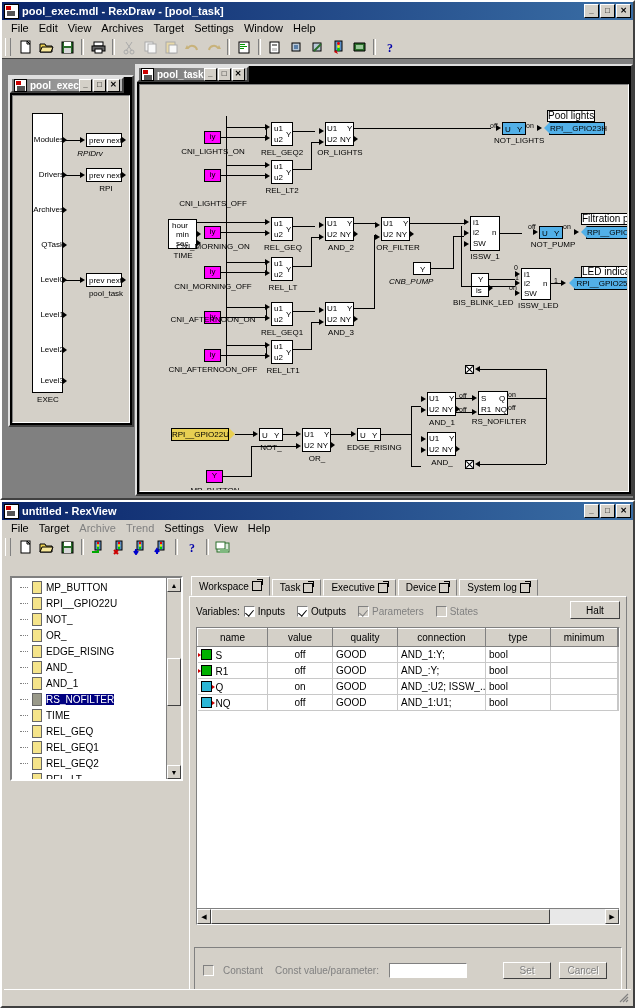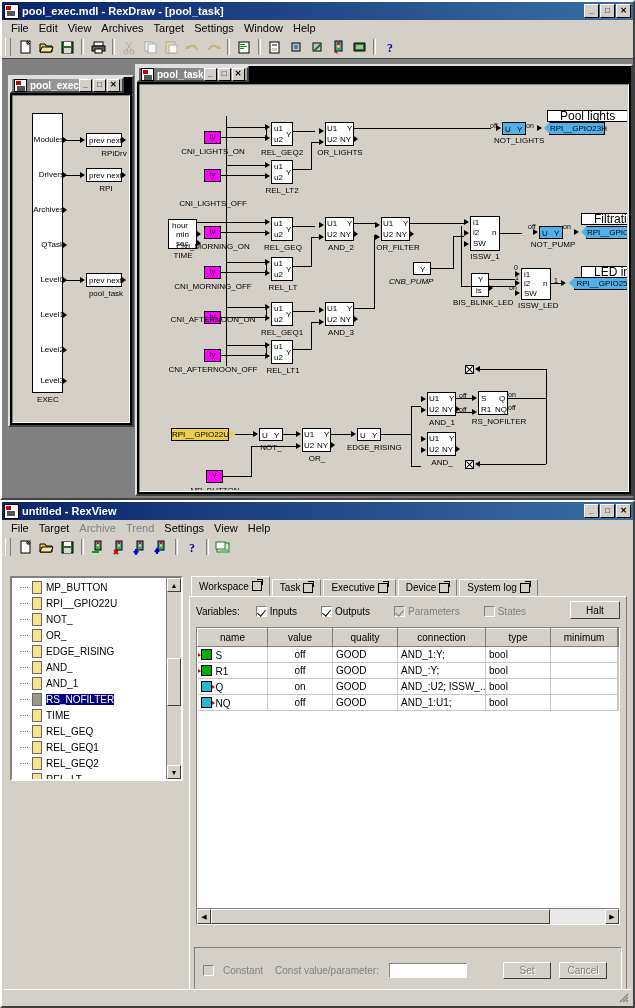--- a/index.html
+++ b/index.html
@@ -69,22 +69,22 @@
   .magenta{position:absolute;background:#ff00ff;border:1px solid #000;box-sizing:border-box;
            font-size:8px;line-height:9px;color:#000;text-align:center;}
   .gpio{position:absolute;background:#52b0e8;border:1px solid #000;box-sizing:border-box;
         font-size:8px;line-height:11px;color:#000;text-align:center;white-space:nowrap;}
   .gpio:before{content:"";position:absolute;left:-6px;top:-1px;border-top:6px solid transparent;
         border-bottom:6px solid transparent;border-right:6px solid #52b0e8;}
   .gpio-in{position:absolute;background:#e8cf52;border:1px solid #000;box-sizing:border-box;
         font-size:8px;line-height:11px;color:#000;text-align:center;white-space:nowrap;}
   .gpio-in:after{content:"";position:absolute;right:-7px;top:-1px;border-top:6px solid transparent;
         border-bottom:6px solid transparent;border-left:6px solid #e8cf52;}
-  .tag{position:absolute;background:#fff;border:1px solid #000;font-size:12px;
-       line-height:10px;padding:0 12px;white-space:nowrap;}
+  .tag{position:absolute;background:#fff;border:1px solid #000;font-size:10px;
+       line-height:10px;padding:0 0;white-space:nowrap;}
   .xbox{position:absolute;width:9px;height:9px;background:#fff;border:1px solid #000;
         box-sizing:border-box;}
   .xbox:before,.xbox:after{content:"";position:absolute;left:-1px;top:3px;width:9px;height:1px;
         background:#000;transform-origin:center;}
   .xbox:before{transform:rotate(45deg);}
   .xbox:after{transform:rotate(-45deg);}
   .tiny{position:absolute;font-size:7px;line-height:7px;color:#000;white-space:nowrap;}
 
   
   #rexview{left:0;top:500px;width:635px;height:508px;}
@@ -114,21 +114,21 @@
   .tabs{display:flex;align-items:flex-end;height:20px;padding-left:2px;}
   .tab{height:17px;padding:0 7px;background:#d4d0c8;border:1px solid;
        border-color:#fff #808080 #d4d0c8 #fff;box-sizing:border-box;
        display:flex;align-items:center;gap:3px;font-size:10px;margin-right:2px;}
   .tab.sel{height:20px;border-bottom-color:#d4d0c8;font-weight:normal;}
   .ext{display:inline-block;width:8px;height:8px;border:1px solid #000;position:relative;}
   .ext:after{content:"";position:absolute;right:-2px;top:-3px;width:5px;height:5px;
              border-top:1px solid #000;border-right:1px solid #000;}
   .tabbody{position:absolute;left:0;top:20px;right:0;bottom:0;background:#d4d0c8;
            border:1px solid;border-color:#fff #808080 #808080 #fff;box-sizing:border-box;}
-  .varrow{display:flex;align-items:center;height:20px;padding:4px 6px 0 6px;font-size:10px;gap:16px;}
+  .varrow{display:flex;align-items:center;height:20px;padding:4px 6px 0 6px;font-size:10px;gap:4px;}
   .cb{width:11px;height:11px;background:#fff;border:1px solid;
       border-color:#808080 #fff #fff #808080;box-sizing:border-box;position:relative;margin-right:3px;}
   .cb.on:after{content:"";position:absolute;left:2px;top:1px;width:4px;height:7px;
        border:solid #000;border-width:0 1.5px 1.5px 0;transform:rotate(40deg);}
   .cb.dis{background:#d4d0c8;}
   .cb.dis.on:after{border-color:#808080;}
   .cklabel{display:flex;align-items:center;margin-right:8px;}
   .btn{background:#d4d0c8;border:1px solid;border-color:#fff #404040 #404040 #fff;
        box-sizing:border-box;font-size:10px;display:flex;align-items:center;justify-content:center;}
   .btn.dis{color:#808080;text-shadow:1px 1px 0 #fff;}
@@ -335,21 +335,21 @@
             <div class="arr" style="left:66px;top:40px;"></div>
             <div class="wire wh" style="left:49px;top:78px;width:20px;"></div>
             <div class="arr" style="left:66px;top:75px;"></div>
             <div class="wire wh" style="left:49px;top:183px;width:20px;"></div>
             <div class="arr" style="left:66px;top:180px;"></div>
 
             <div class="blk" style="left:72px;top:36px;width:36px;height:14px;">
               <span class="p" style="left:2px;top:3px;">prev  next</span>
             </div>
             <div class="oport" style="left:108px;top:40px;"></div>
-            <div class="lbl" style="left:80px;top:52px;width:40px;">RPiDrv</div>
+            <div class="lbl" style="left:56px;top:52px;width:40px;font-style:italic;">RPiDrv</div>
 
             <div class="blk" style="left:72px;top:71px;width:36px;height:14px;">
               <span class="p" style="left:2px;top:3px;">prev  next</span>
             </div>
             <div class="oport" style="left:108px;top:75px;"></div>
             <div class="lbl" style="left:72px;top:87px;width:40px;">RPI</div>
 
             <div class="blk" style="left:72px;top:176px;width:36px;height:14px;">
               <span class="p" style="left:2px;top:3px;">prev  next</span>
             </div>

